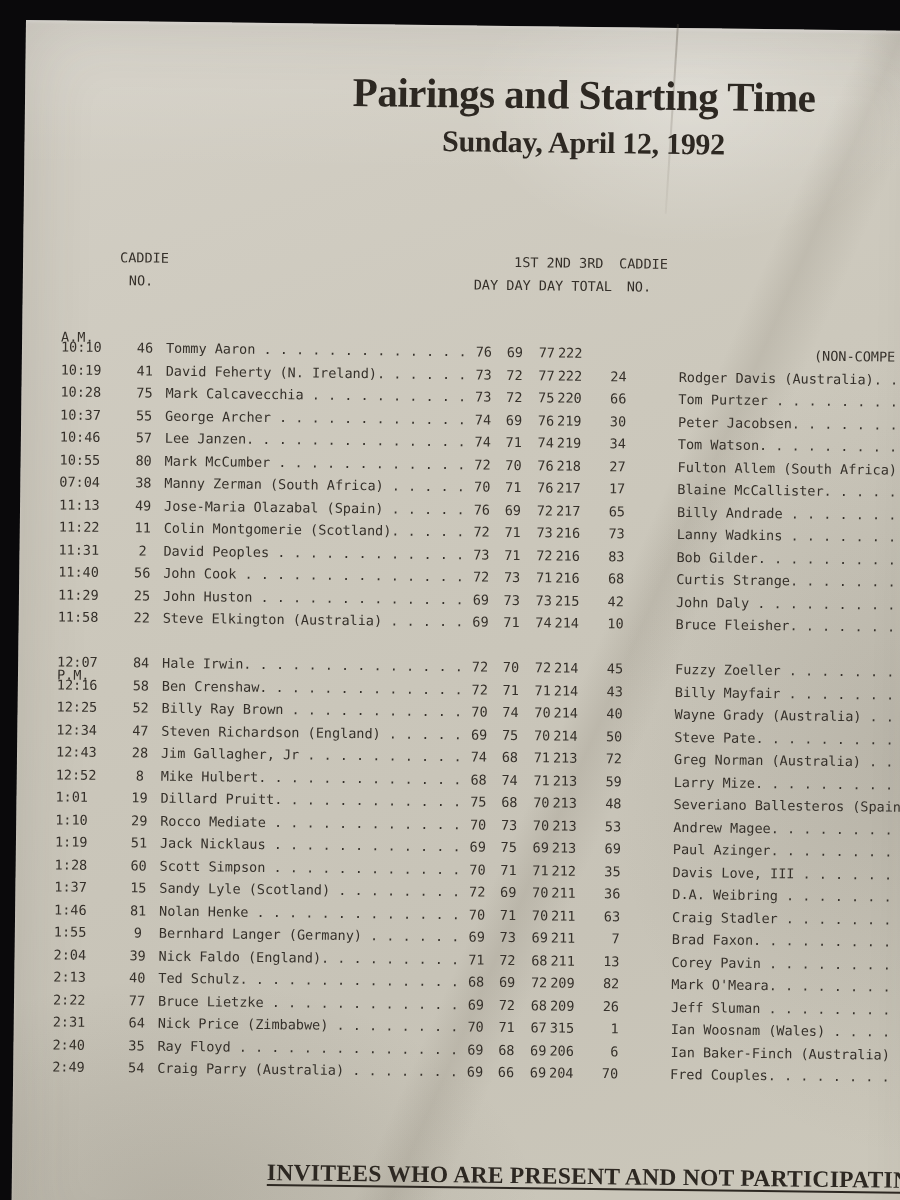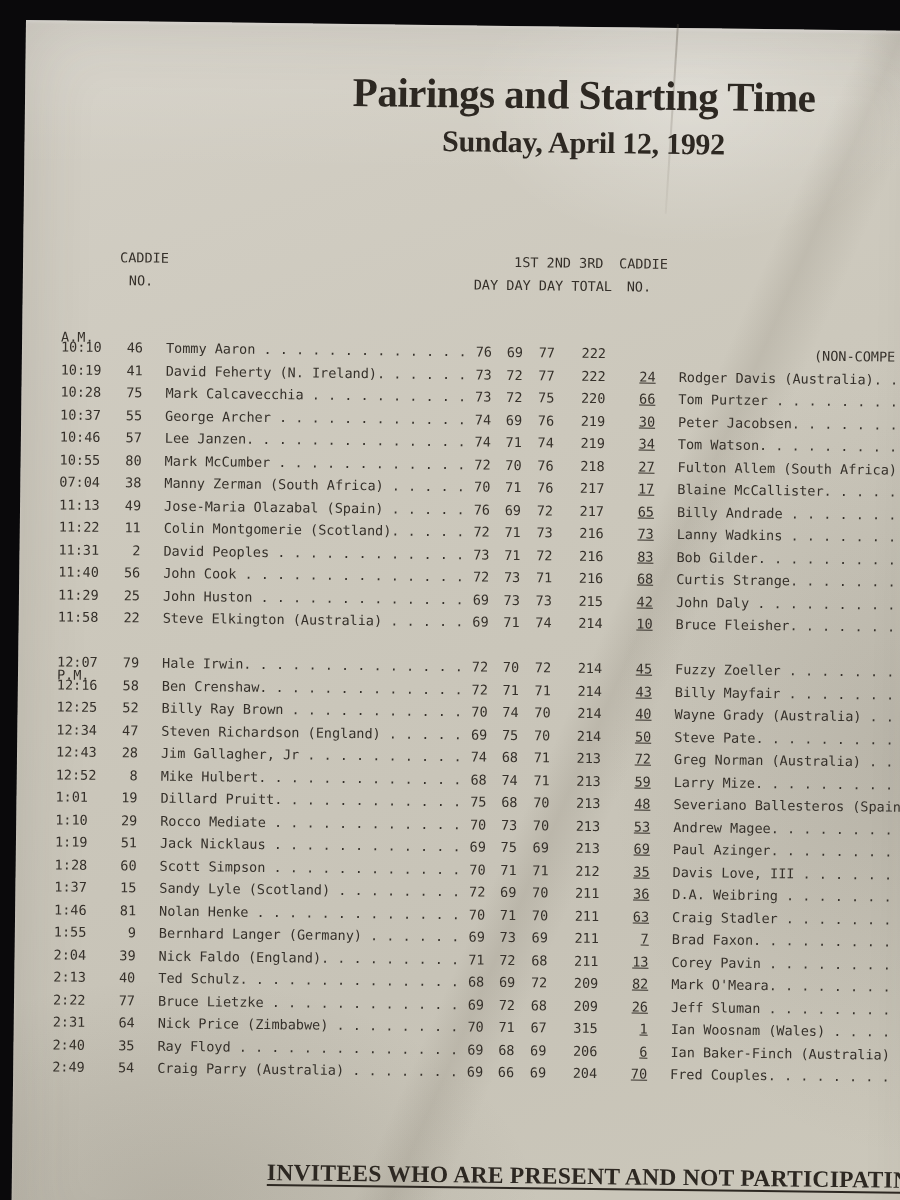--- a/index.html
+++ b/index.html
@@ -21,27 +21,27 @@
   .titles{position:absolute;left:309px;top:44px;width:500px;text-align:center;color:#2d2822;}
   .titles h1{margin:0;font-family:"Liberation Serif",serif;font-weight:700;font-size:41px;
     letter-spacing:-0.5px;white-space:nowrap;}
   .titles h2{margin:7px 0 0 0;font-family:"Liberation Serif",serif;font-weight:700;font-size:30px;
     letter-spacing:-0.3px;white-space:nowrap;}
   .sheet{position:absolute;left:0;top:225px;width:922px;
     font-family:"DejaVu Sans Mono",monospace;font-size:13.5px;color:#35302a;}
   .line{position:relative;height:22.5px;}
   .line span{position:absolute;top:0;line-height:22.5px;white-space:pre;}
   .c.time{left:39px;width:45px;text-align:left;}
-  .c.no{left:95px;width:26px;text-align:right;}
+  .c.no{left:110px;width:26px;text-align:center;}
   .c.player{left:144px;}
   .c.d1{left:444px;width:26px;text-align:right;}
   .c.d2{left:475px;width:26px;text-align:right;}
   .c.d3{left:507px;width:26px;text-align:right;}
-  .c.tot{left:552px;width:32px;text-align:right;}
-  .c.rno{left:600px;width:34px;text-align:right;text-decoration:underline;}
+  .c.tot{left:536px;width:32px;}
+  .c.rno{left:571px;width:34px;text-align:right;}
   .c.partner{left:657px;}
   .c.note{left:792px;}
   .hdr-caddie-l{left:97px;} .hdr-no-l{left:106px;}
   .hdr-rounds{left:451px;margin-left:40px;} .hdr-days{left:451px;}
   .hdr-caddie-r{left:596px;} .hdr-no-r{left:604px;}
   .period{left:39px;margin-top:35px;}
   .footer-heading{position:absolute;left:255px;top:1136px;
     font-family:"Liberation Serif",serif;font-weight:700;font-size:23.5px;letter-spacing:0.3px;
     color:#2d2822;white-space:nowrap;text-decoration:underline;
     text-decoration-thickness:2px;text-underline-offset:4px;}
@@ -240,21 +240,21 @@
     <span class="c tot">214</span>
     <span class="c rno">10</span>
     <span class="c partner">Bruce Fleisher. . . . . . . . </span>
     <span class="c note"></span>
   </div>
 <div class="line">
             <span class="period">P.M.</span>
           </div>
   <div class="line row">
     <span class="c time">12:07</span>
-    <span class="c no">79</span>
+    <span class="c no">84</span>
     <span class="c player">Hale Irwin. . . . . . . . . . . . . . </span>
     <span class="c d1">72</span>
     <span class="c d2">70</span>
     <span class="c d3">72</span>
     <span class="c tot">214</span>
     <span class="c rno">45</span>
     <span class="c partner">Fuzzy Zoeller . . . . . . . . </span>
     <span class="c note"></span>
   </div>
 

